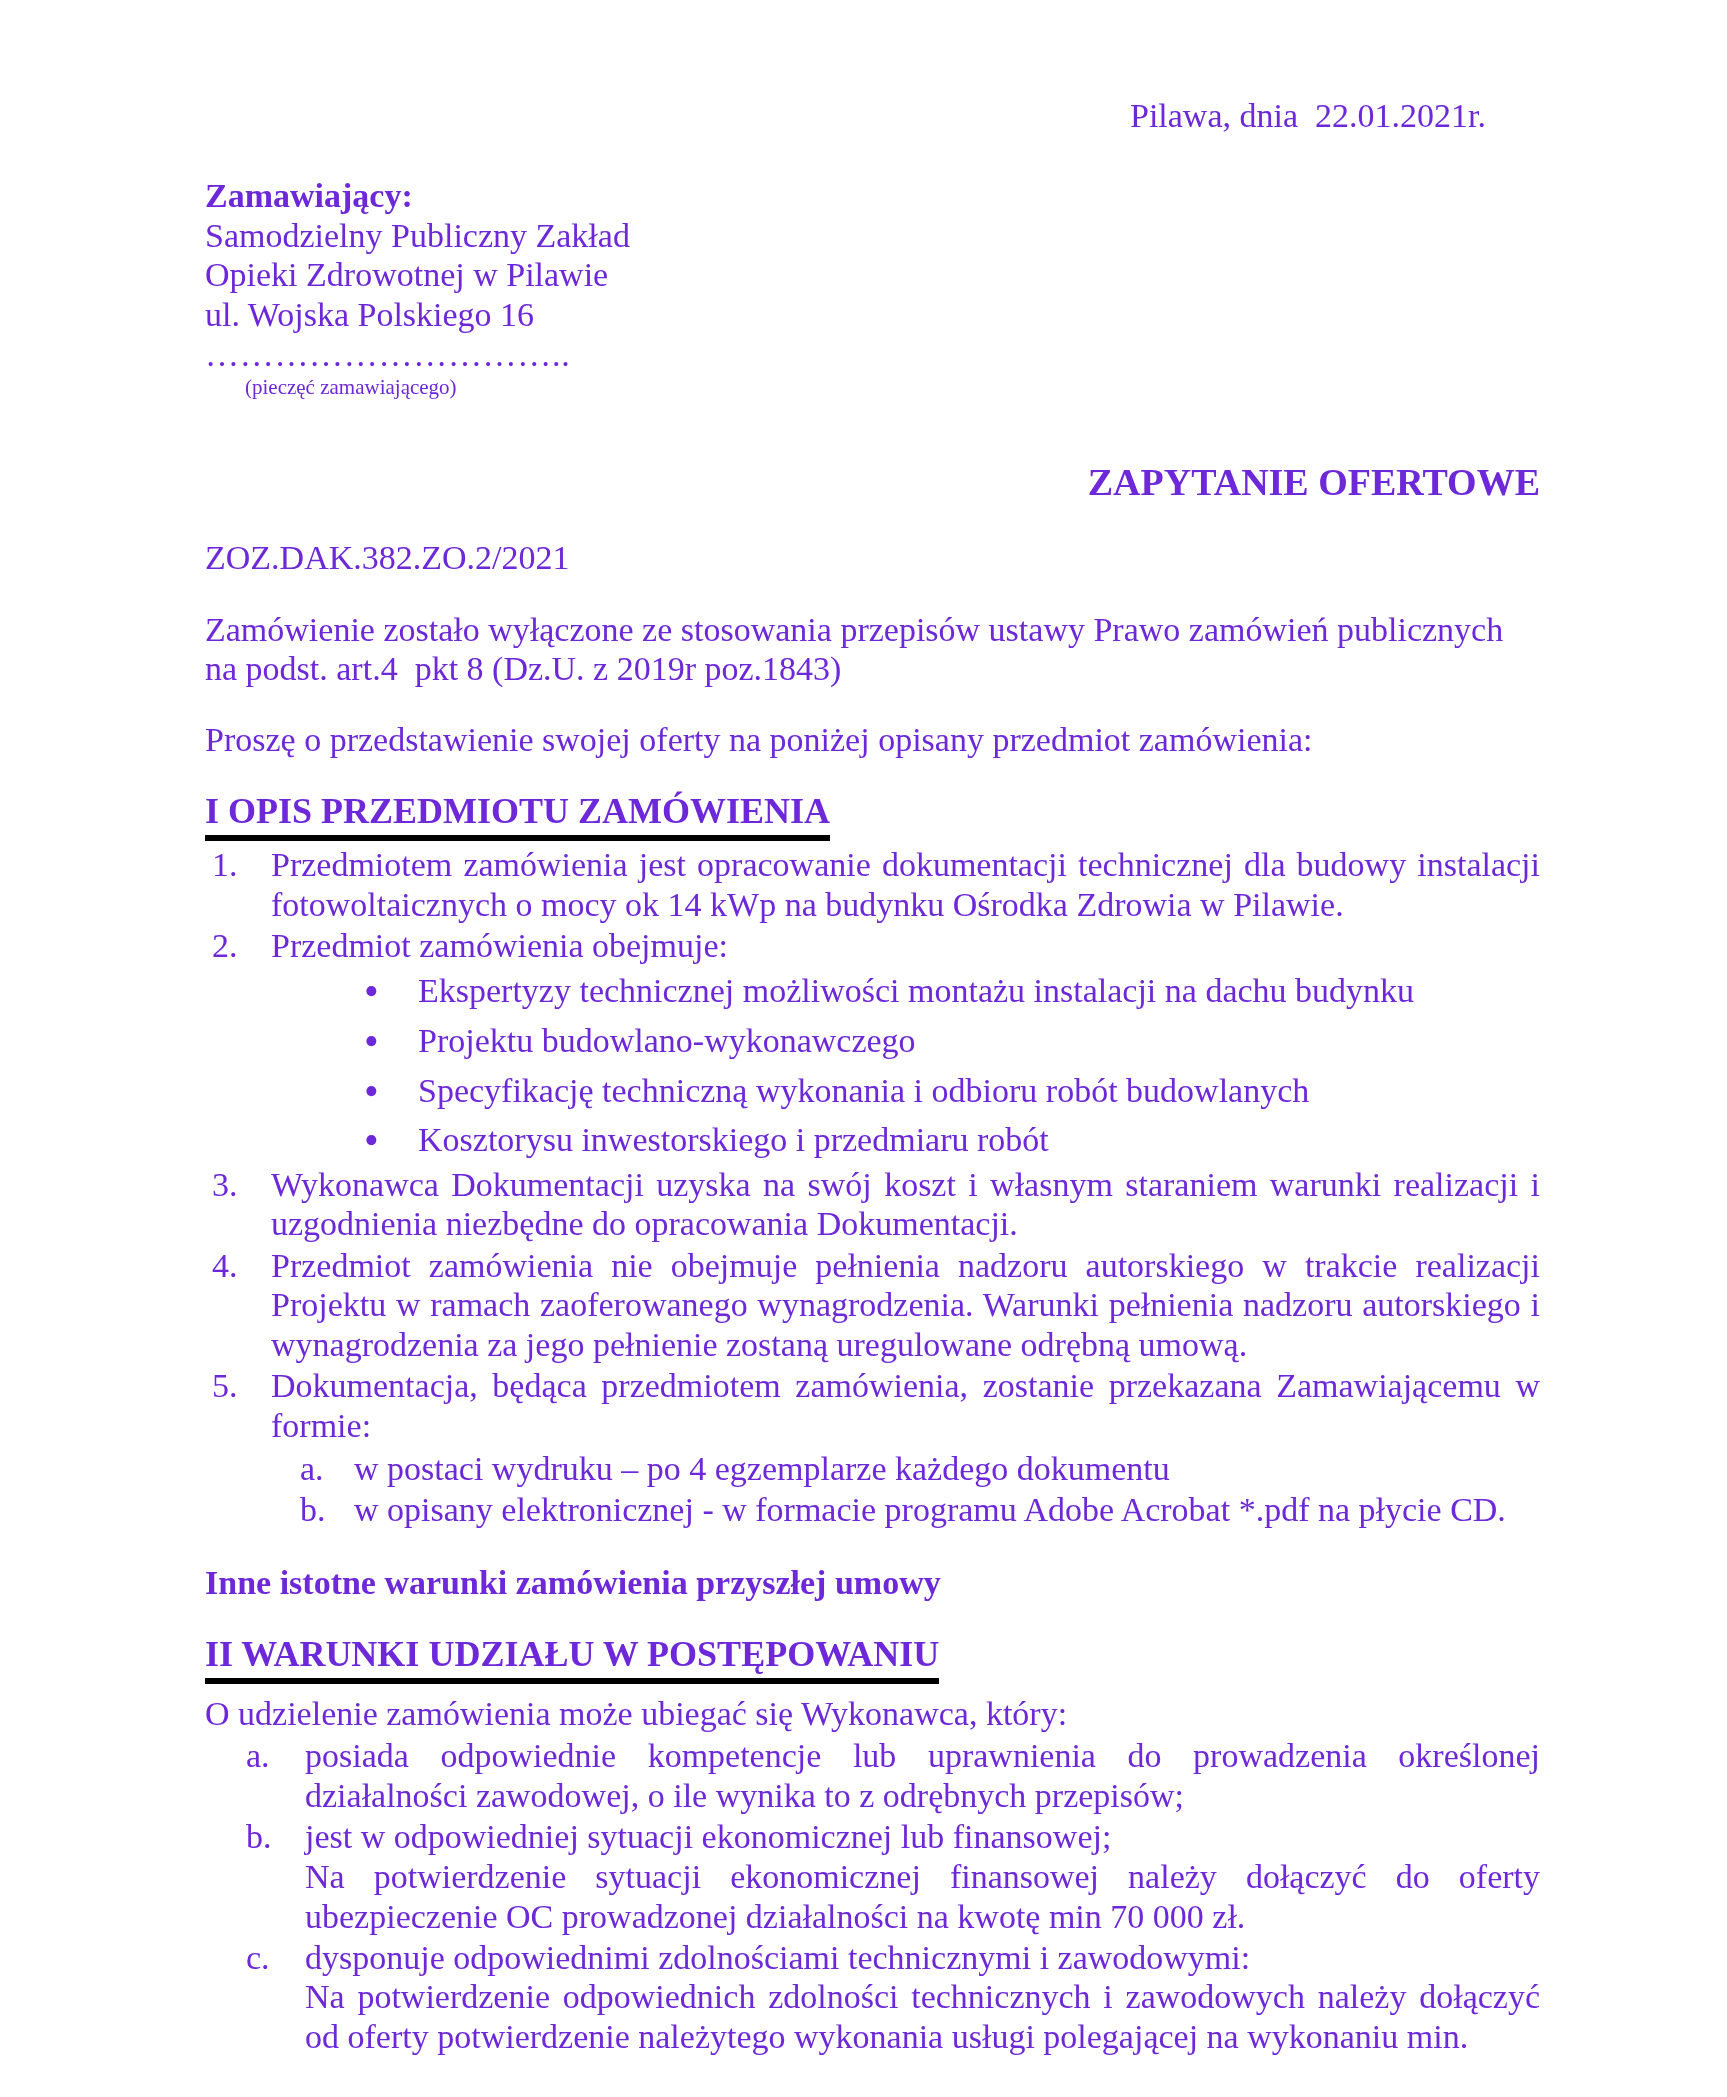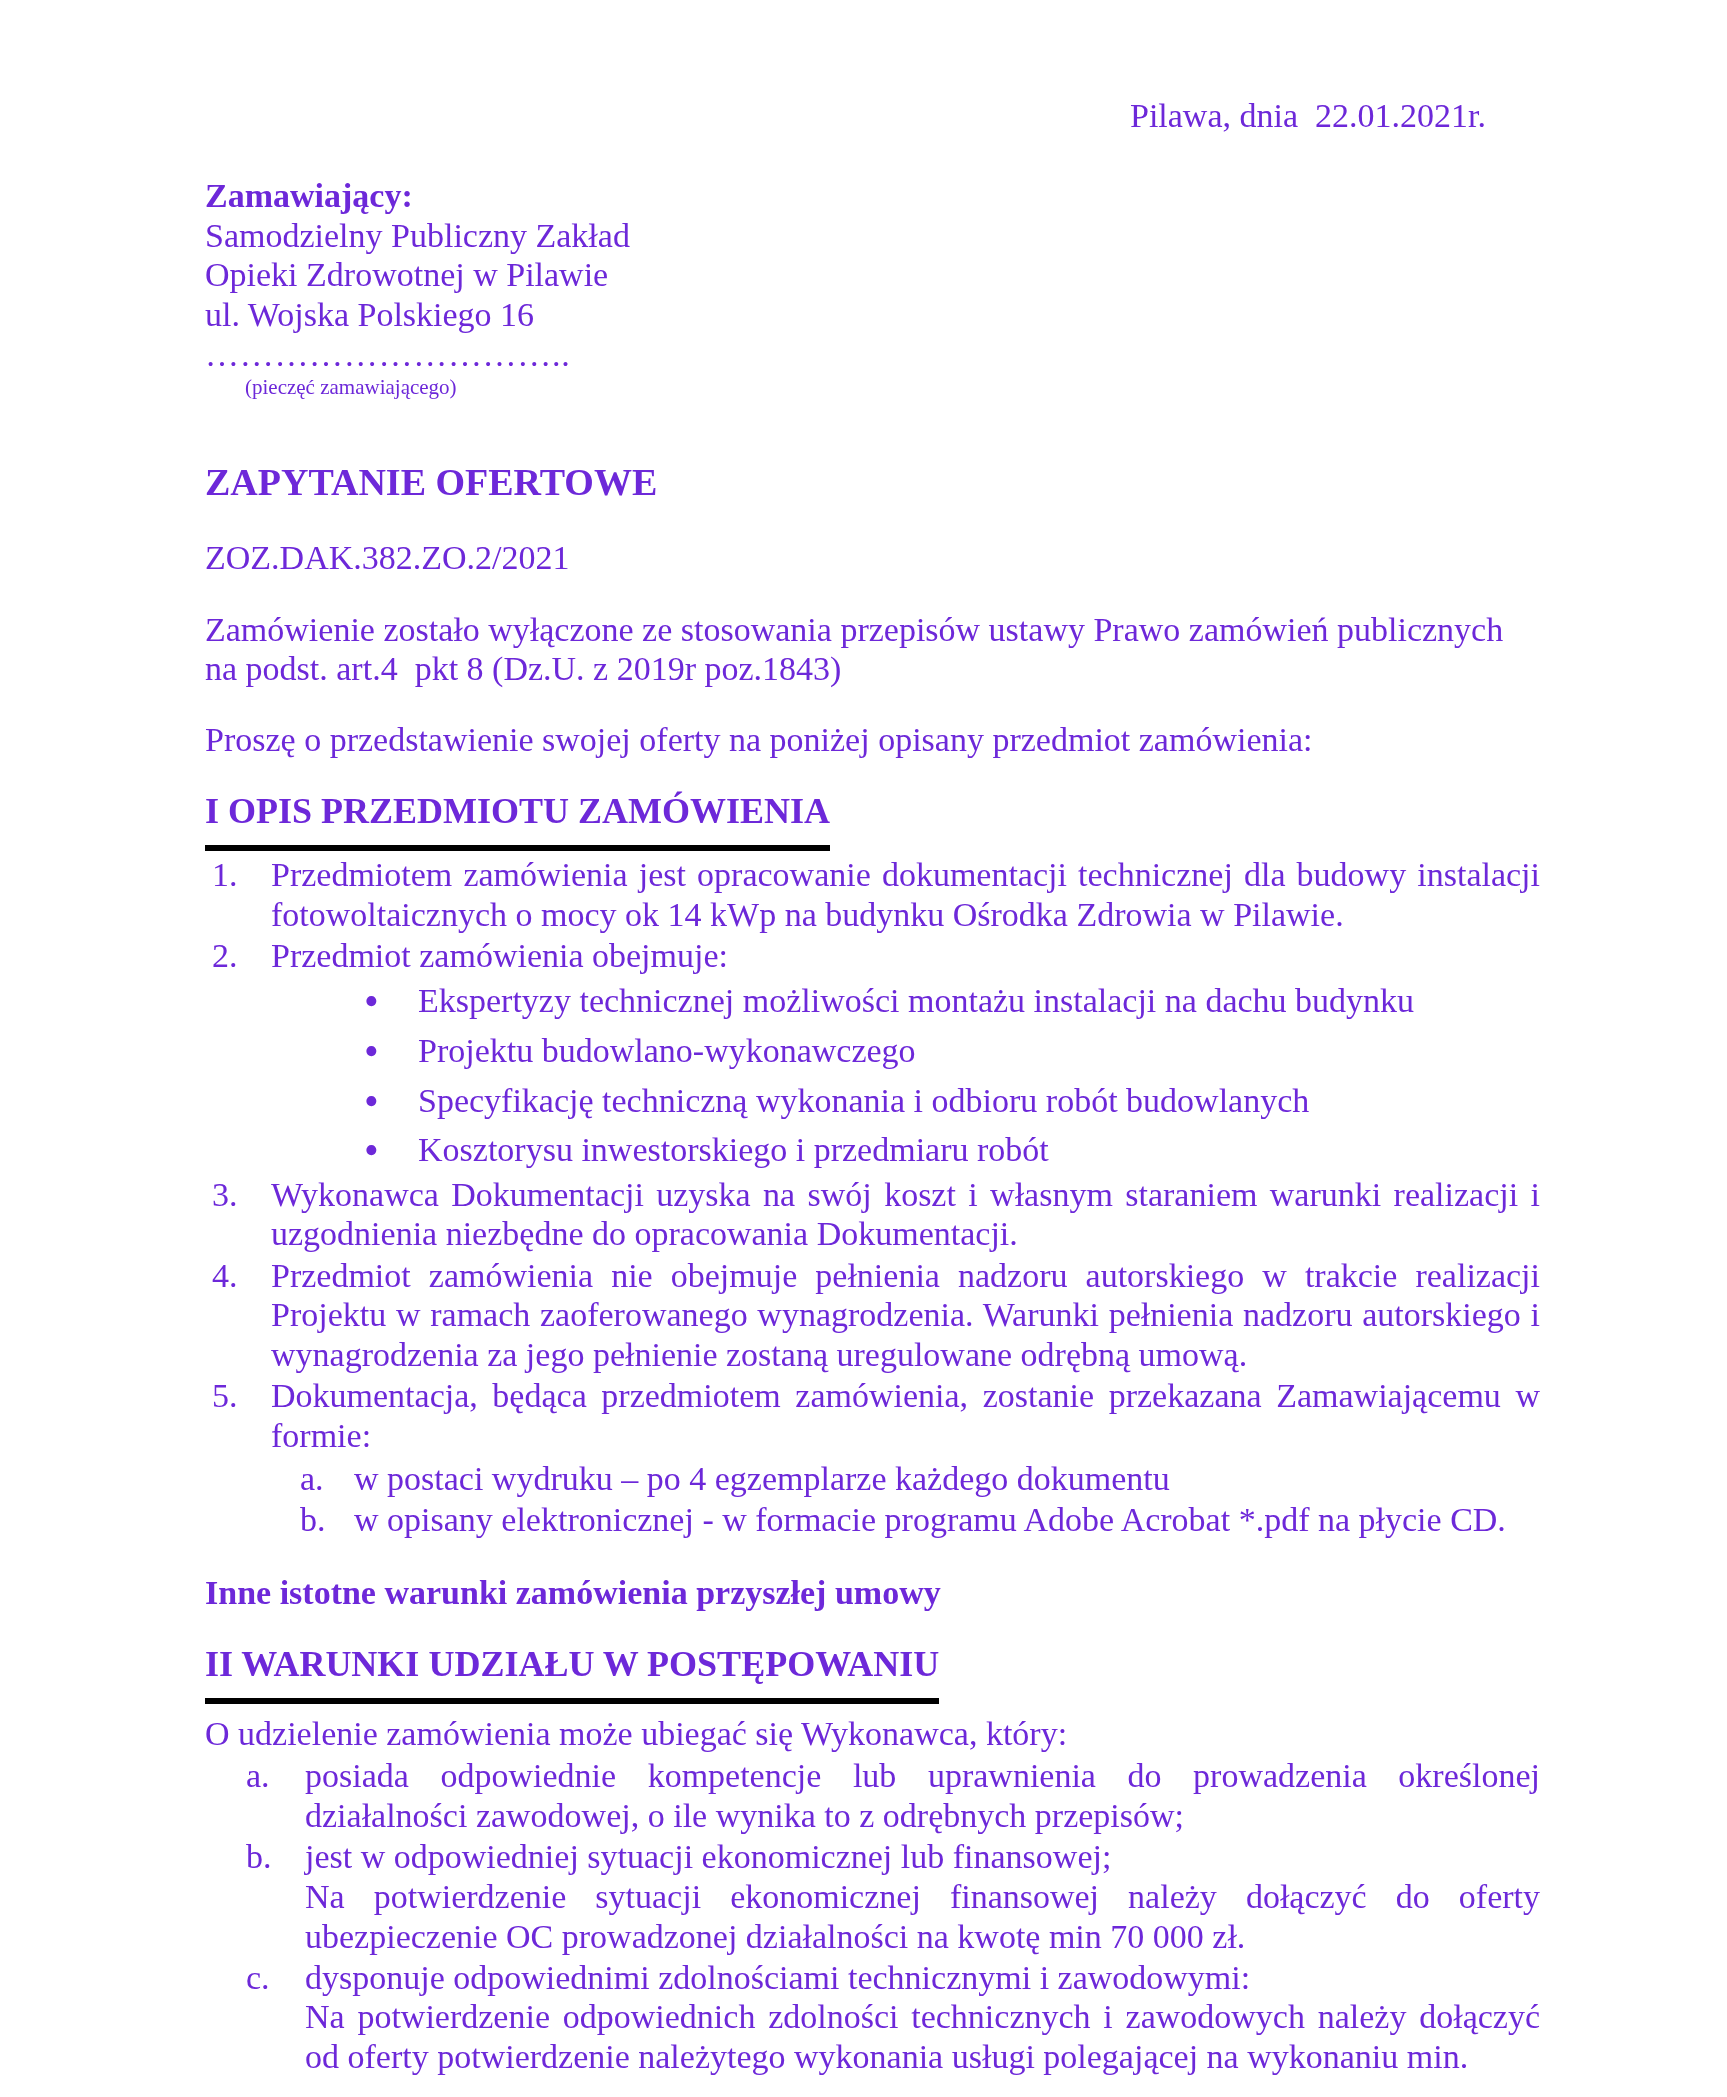--- a/index.html
+++ b/index.html
@@ -28,32 +28,32 @@
     padding-right: 54px;
     white-space: pre-wrap;
   }
 
   .orderer { margin-top: 40px; }
   .dots { margin-top: 5.6px; line-height: 0.9; letter-spacing: 0.7px; }
   .stamp { font-size: 21px; line-height: 1.15; margin: 4.2px 0 0 40px; }
 
   .title {
     margin-top: 61px;
-    text-align: left;
+    text-align: right;
     font-weight: bold;
     font-size: 38px;
     font-family: Liberation Serif, serif;
   }
 
   .ref { margin-top: 33px; }
   .mt-excl { margin-top: 32px; }
   .mt-req  { margin-top: 31px; }
 
   h2.sec { margin-top: 31px; font-size: 36px; font-weight: bold; line-height: 1.16; }
-  h2.sec .u { display: inline-block; border-bottom: 6.3px solid #000; padding-bottom: 12px; }
+  h2.sec .u { display: inline-block; border-bottom: 6.3px solid #000; padding-bottom: 2px; }
   .mt-h2 { margin-top: 28px; }
   .mt-inne { margin-top: 33px; font-weight: bold; }
   .mt-s2 { margin-top: 9.8px; }
 
   .row { display: flex; align-items: flex-start; }
   .marker { flex: 0 0 auto; }
   .body { flex: 1 1 auto; min-width: 0; }
 
   .ol1 { margin-top: 4.2px; margin-left: 7px; }
   .ol1 .marker { width: 59px; }

